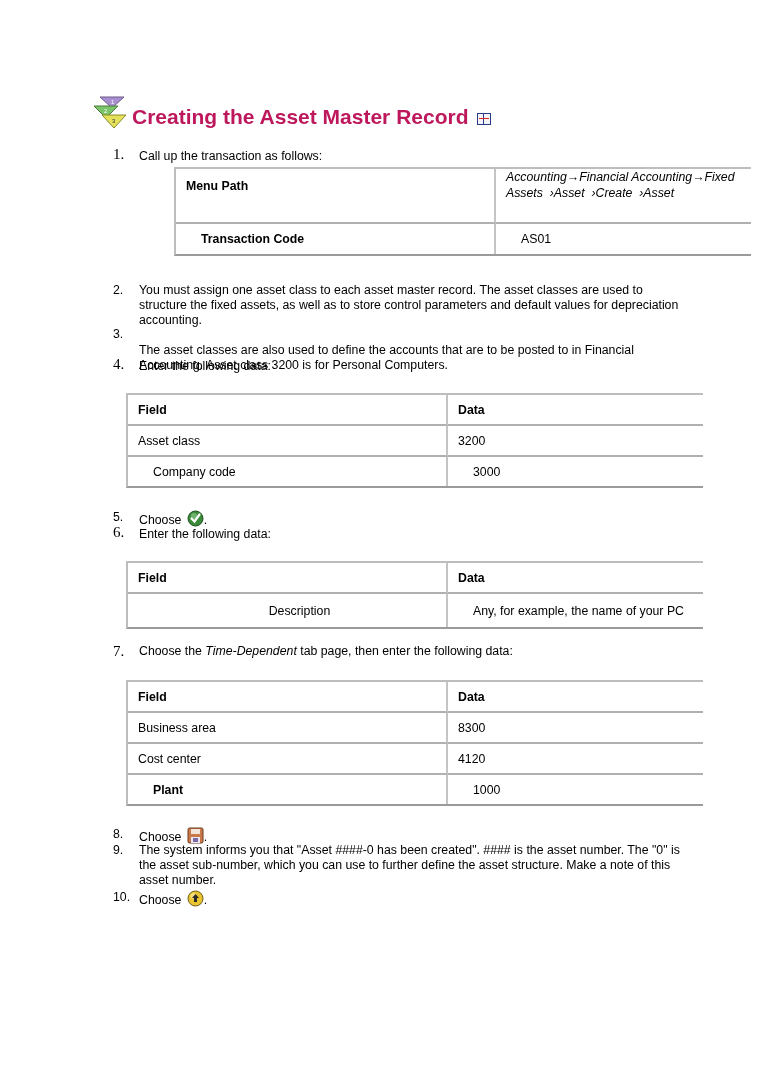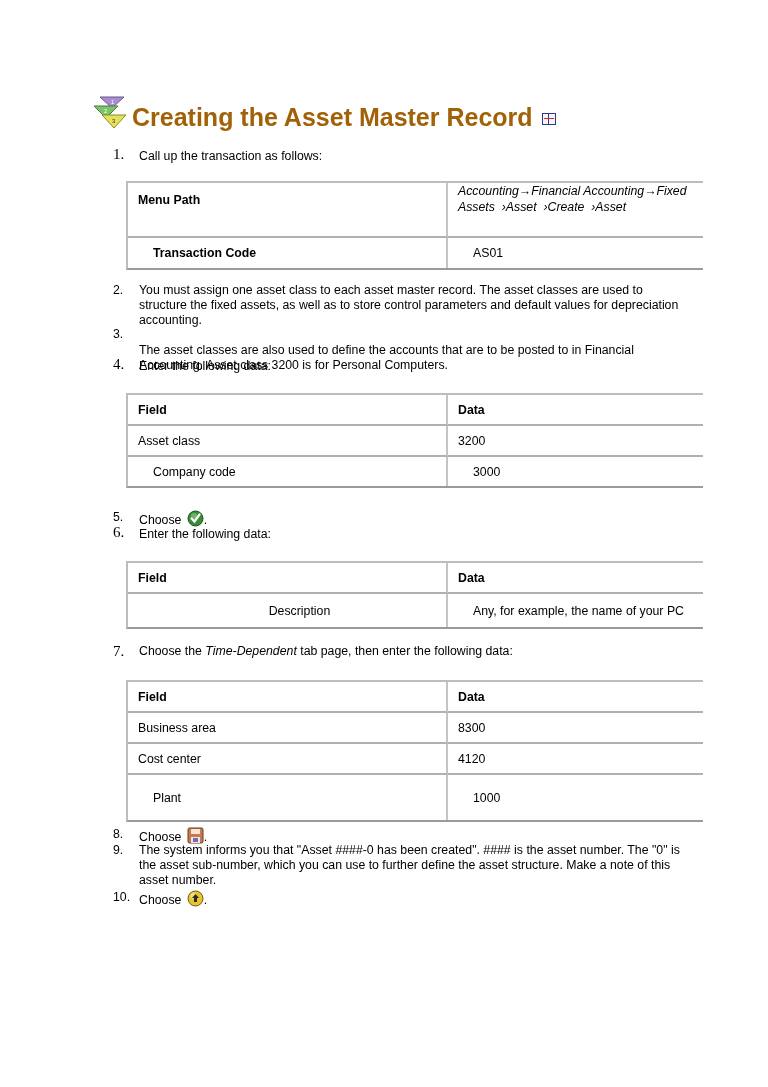--- a/index.html
+++ b/index.html
@@ -1,19 +1,19 @@
 <!DOCTYPE html>
 <html><head>
 <meta charset="utf-8">
 <style>
   html, body { margin: 0; padding: 0; background: #ffffff; }
   body { width: 768px; height: 1087px; position: relative; overflow: hidden; font-family: "Liberation Sans", sans-serif; color: #000; }
   .title-wrap { position: absolute; left: 90px; top: 94px; height: 40px; display: flex; align-items: center; }
   .title-icon { width: 40px; height: 36px; position: relative; }
-  .title { font-family: "Liberation Sans", sans-serif; font-weight: bold; font-size: 25px; color: #a16207; margin-left: 2px; margin-top: 6px; }
+  .title { font-family: "Liberation Sans", sans-serif; font-weight: bold; font-size: 21px; color: #be185d; margin-left: 2px; margin-top: 6px; }
   .expand-icon { width: 14px; height: 12px; margin-left: 9px; margin-top: 10px; border: 1px solid #2b3a8c; background: #f4f4f8; position: relative; box-sizing: border-box; }
   .expand-icon::before { content: ""; position: absolute; left: 5px; top: 0; width: 1px; height: 10px; background: #2b3a8c; }
   .expand-icon::after { content: ""; position: absolute; left: 1px; top: 4px; width: 10px; height: 1px; background: #d22; }
 
   .step { position: absolute; left: 113px; font-size: 12.3px; line-height: 15px; }
   .step .num { display: inline-block; width: 26px; }
   .step .num.serif { font-family: "Liberation Serif", serif; font-size: 15px; }
   .step .body { position: absolute; left: 26px; top: 0; width: 560px; }
   em { font-style: italic; }
 
@@ -42,21 +42,21 @@
   </span>
   <span class="title">Creating the Asset Master Record</span>
   <span class="expand-icon"></span>
 </div>
 
 <div class="step" style="top:147px;">
   <span class="num serif">1.</span>
   <span class="body" style="top:2px;">Call up the transaction as follows:</span>
 </div>
 
-<table class="data" style="top:181px;">
+<table class="data" style="top:167px;margin-left:48px;">
   <tbody>
       <tr>
     <td class="c1 hdr" style="height:43px; vertical-align:top; padding-top:10px;">Menu Path</td>
     <td class="c2" style="vertical-align:top; font-style:italic; line-height:16px;">
       <div>Accounting→Financial Accounting→Fixed</div>
       <div>Assets &nbsp;›Asset &nbsp;›Create &nbsp;›Asset</div>
     </td>
   </tr>
   <tr>
     <td class="c1 hdr" style="height:30px;">Transaction Code</td>
@@ -137,21 +137,21 @@
   </tr>
   <tr>
     <td class="c1" style="height:29px;">Business area</td>
     <td class="c2">8300</td>
   </tr>
   <tr>
     <td class="c1" style="height:29px;">Cost center</td>
     <td class="c2">4120</td>
   </tr>
   <tr>
-    <td class="c1" style="height:45px;">Plant</td>
+    <td class="c1" style="height:29px;font-weight:bold;">Plant</td>
     <td class="c2">1000</td>
   </tr>
 </tbody>
   </table>
 
 <div class="step" style="top:827px;">
   <span class="num">8.</span>
   <span class="body"><span>Choose </span><span class="inline-icon"><svg width="17" height="17" viewBox="0 0 17 17">
           <rect x="1" y="1" width="15" height="15" rx="1.5" fill="#c9794a" stroke="#6a3a1e" stroke-width="1"></rect>
           <rect x="4" y="2" width="9" height="5" fill="#f3e6d8"></rect>

